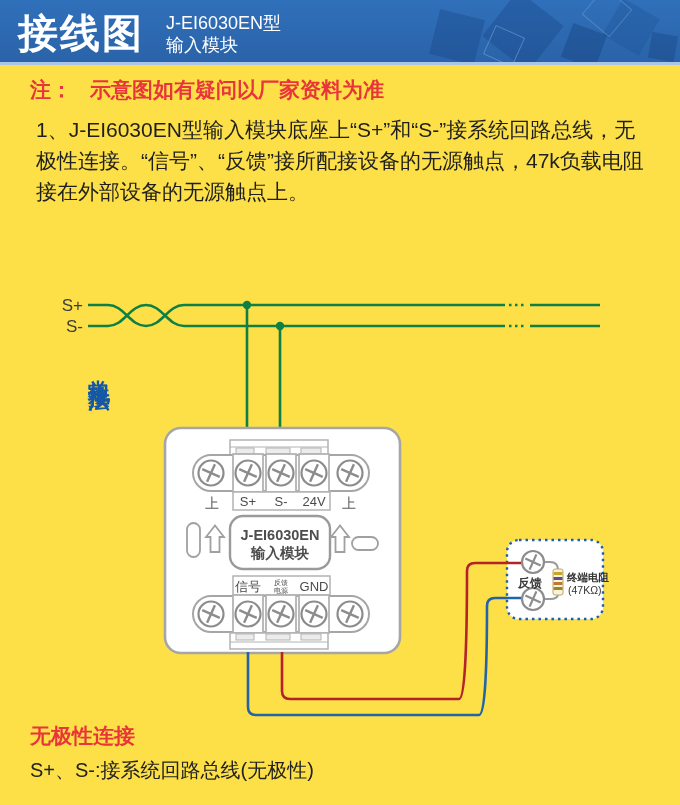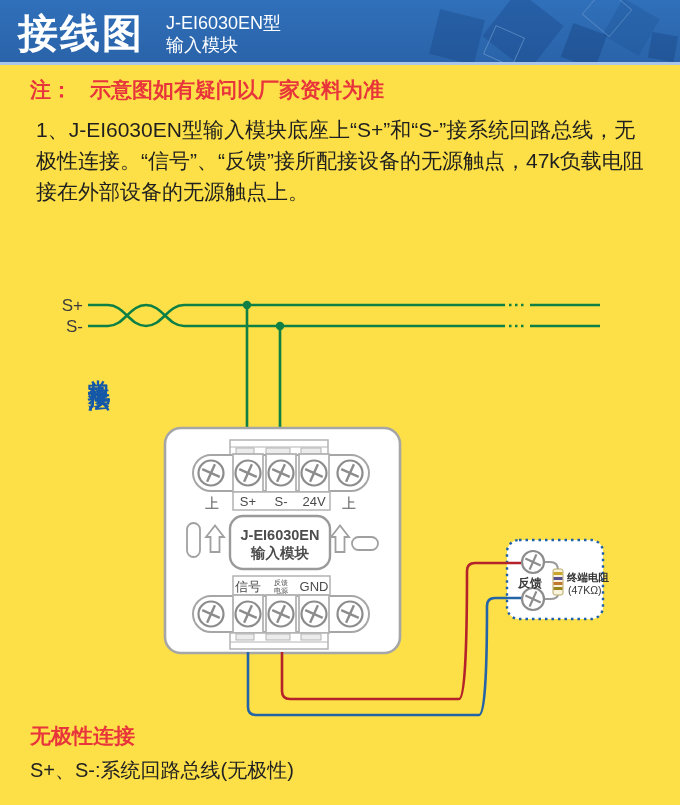--- a/index.html
+++ b/index.html
@@ -177,16 +177,16 @@
       <text x="567" y="581" font-size="10.5" font-weight="700" fill="#333">终端电阻</text>
       <text x="568" y="594" font-size="10.5" fill="#333">(47KΩ)</text>
     </g>
 
     <path d="M282 652 V691 Q282 699 290 699 H459 Q467 699 467 571 Q467 563 475 563 H521" fill="none" stroke="#b5232a" stroke-width="2.6"></path>
     <path d="M248 652 V707 Q248 715 256 715 H479 Q487 715 487 606 Q487 598 495 598 H521" fill="none" stroke="#2363a8" stroke-width="2.6"></path>
   </svg>
 
   <div class="legend">
     <div class="legend-title">无极性连接</div>
-    <div class="legend-line">S+、S-:系统回路总线(无极性)</div>
+    <div class="legend-line">S+、S-:接系统回路总线(无极性)</div>
   </div>
 
 </div>
 
 </body></html>

